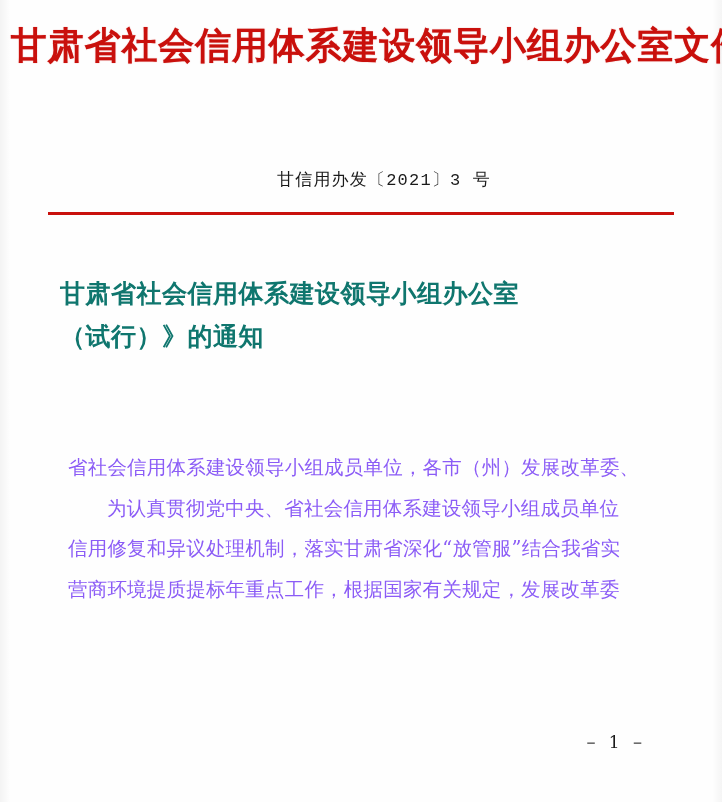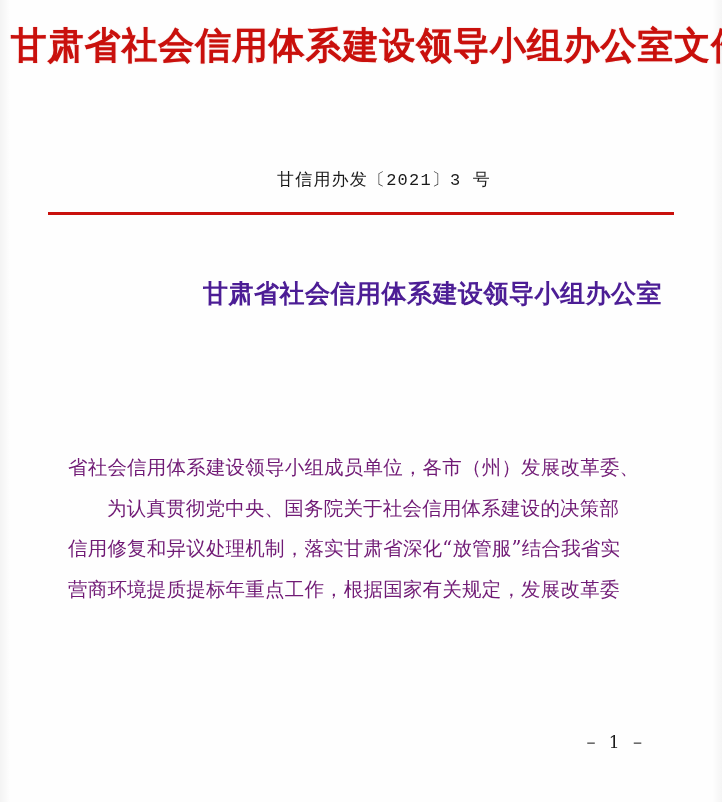--- a/index.html
+++ b/index.html
@@ -66,44 +66,44 @@
     height: 2.5px;
     background: #c9100c;
   }
 
   
   .title-block {
     position: absolute;
     top: 272px;
     left: 60px;
     width: 602px;
-    text-align: right;
+    text-align: left;
     font-family: "DejaVu Serif", "Liberation Serif", serif;
     font-size: 25px;
     font-weight: bold;
     line-height: 1.73;
     letter-spacing: 0.5px;
-    color: #4c1d95;
+    color: #0f766e;
   }
   .title-line {
     display: block;
     white-space: nowrap;
   }
 
   
   .body-block {
     position: absolute;
     top: 448px;
     left: 68px;
     width: 590px;
     font-family: "DejaVu Serif", "Liberation Serif", serif;
     font-size: 19.5px;
     line-height: 2.08;
     letter-spacing: 0.2px;
-    color: #701a75;
+    color: #8b5cf6;
   }
   .body-line {
     display: block;
     white-space: nowrap;
   }
   .body-line.indent {
     text-indent: 39px;
   }
 
   
@@ -142,24 +142,25 @@
   <div class="masthead">
     <div class="masthead-title">甘肃省社会信用体系建设领导小组办公室文件</div>
   </div>
 
   <div class="doc-number">甘信用办发〔2021〕3 号</div>
 
   <div class="red-rule"></div>
 
   <div class="title-block">
     <span class="title-line">甘肃省社会信用体系建设领导小组办公室</span>
+    <span class="title-line">（试行）》的通知</span>
   </div>
 
   <div class="body-block">
     <span class="body-line">省社会信用体系建设领导小组成员单位，各市（州）发展改革委、</span>
-    <span class="body-line indent">为认真贯彻党中央、国务院关于社会信用体系建设的决策部</span>
+    <span class="body-line indent">为认真贯彻党中央、省社会信用体系建设领导小组成员单位</span>
     <span class="body-line">信用修复和异议处理机制，落实甘肃省深化“放管服”结合我省实</span>
     <span class="body-line">营商环境提质提标年重点工作，根据国家有关规定，发展改革委</span>
   </div>
 
   <div class="page-number">－ 1 －</div>
 
 </div>
 
 </body></html>

